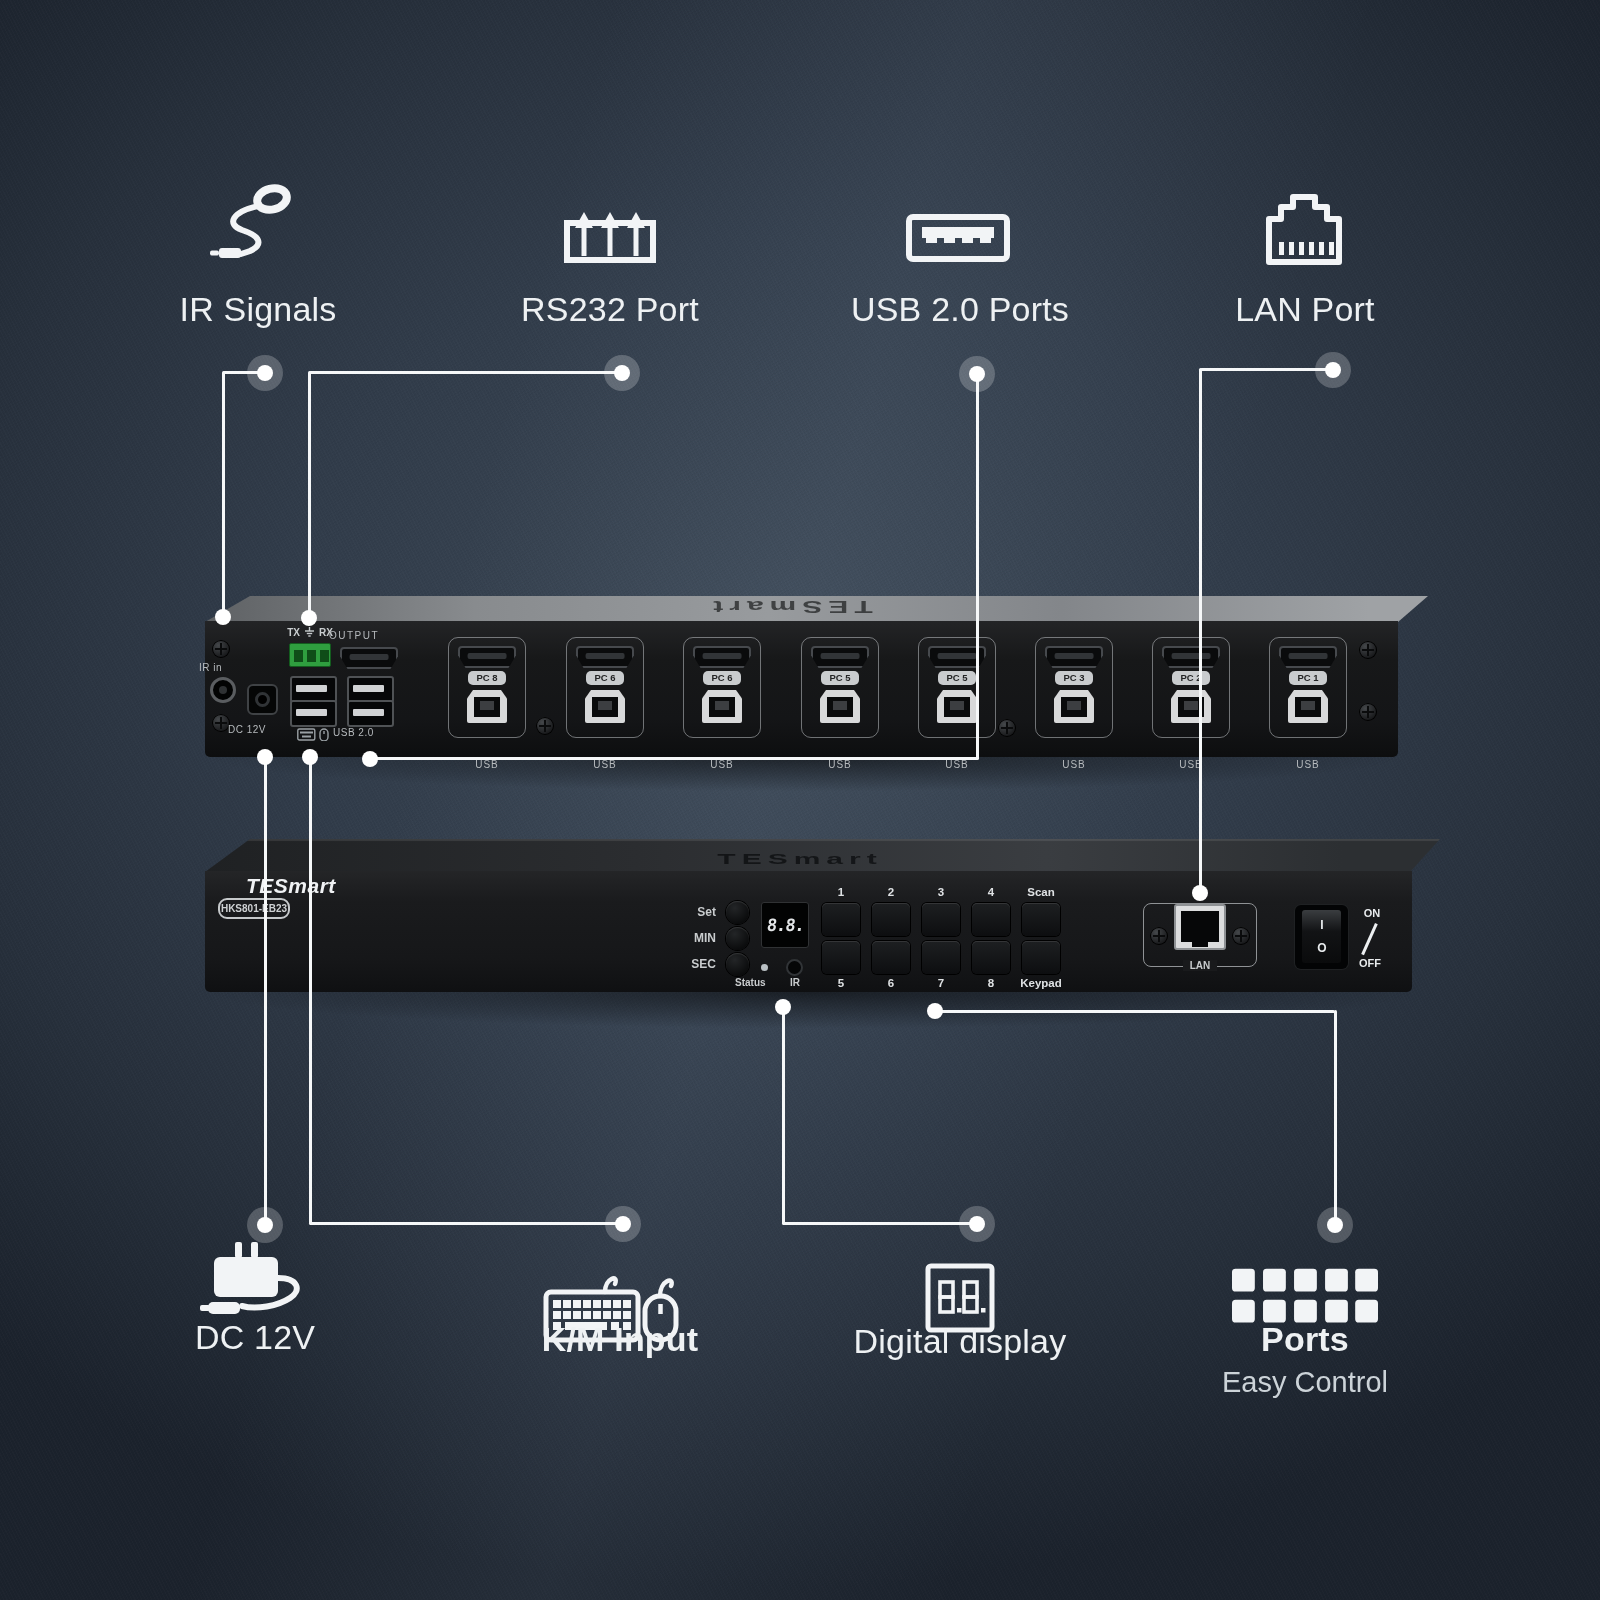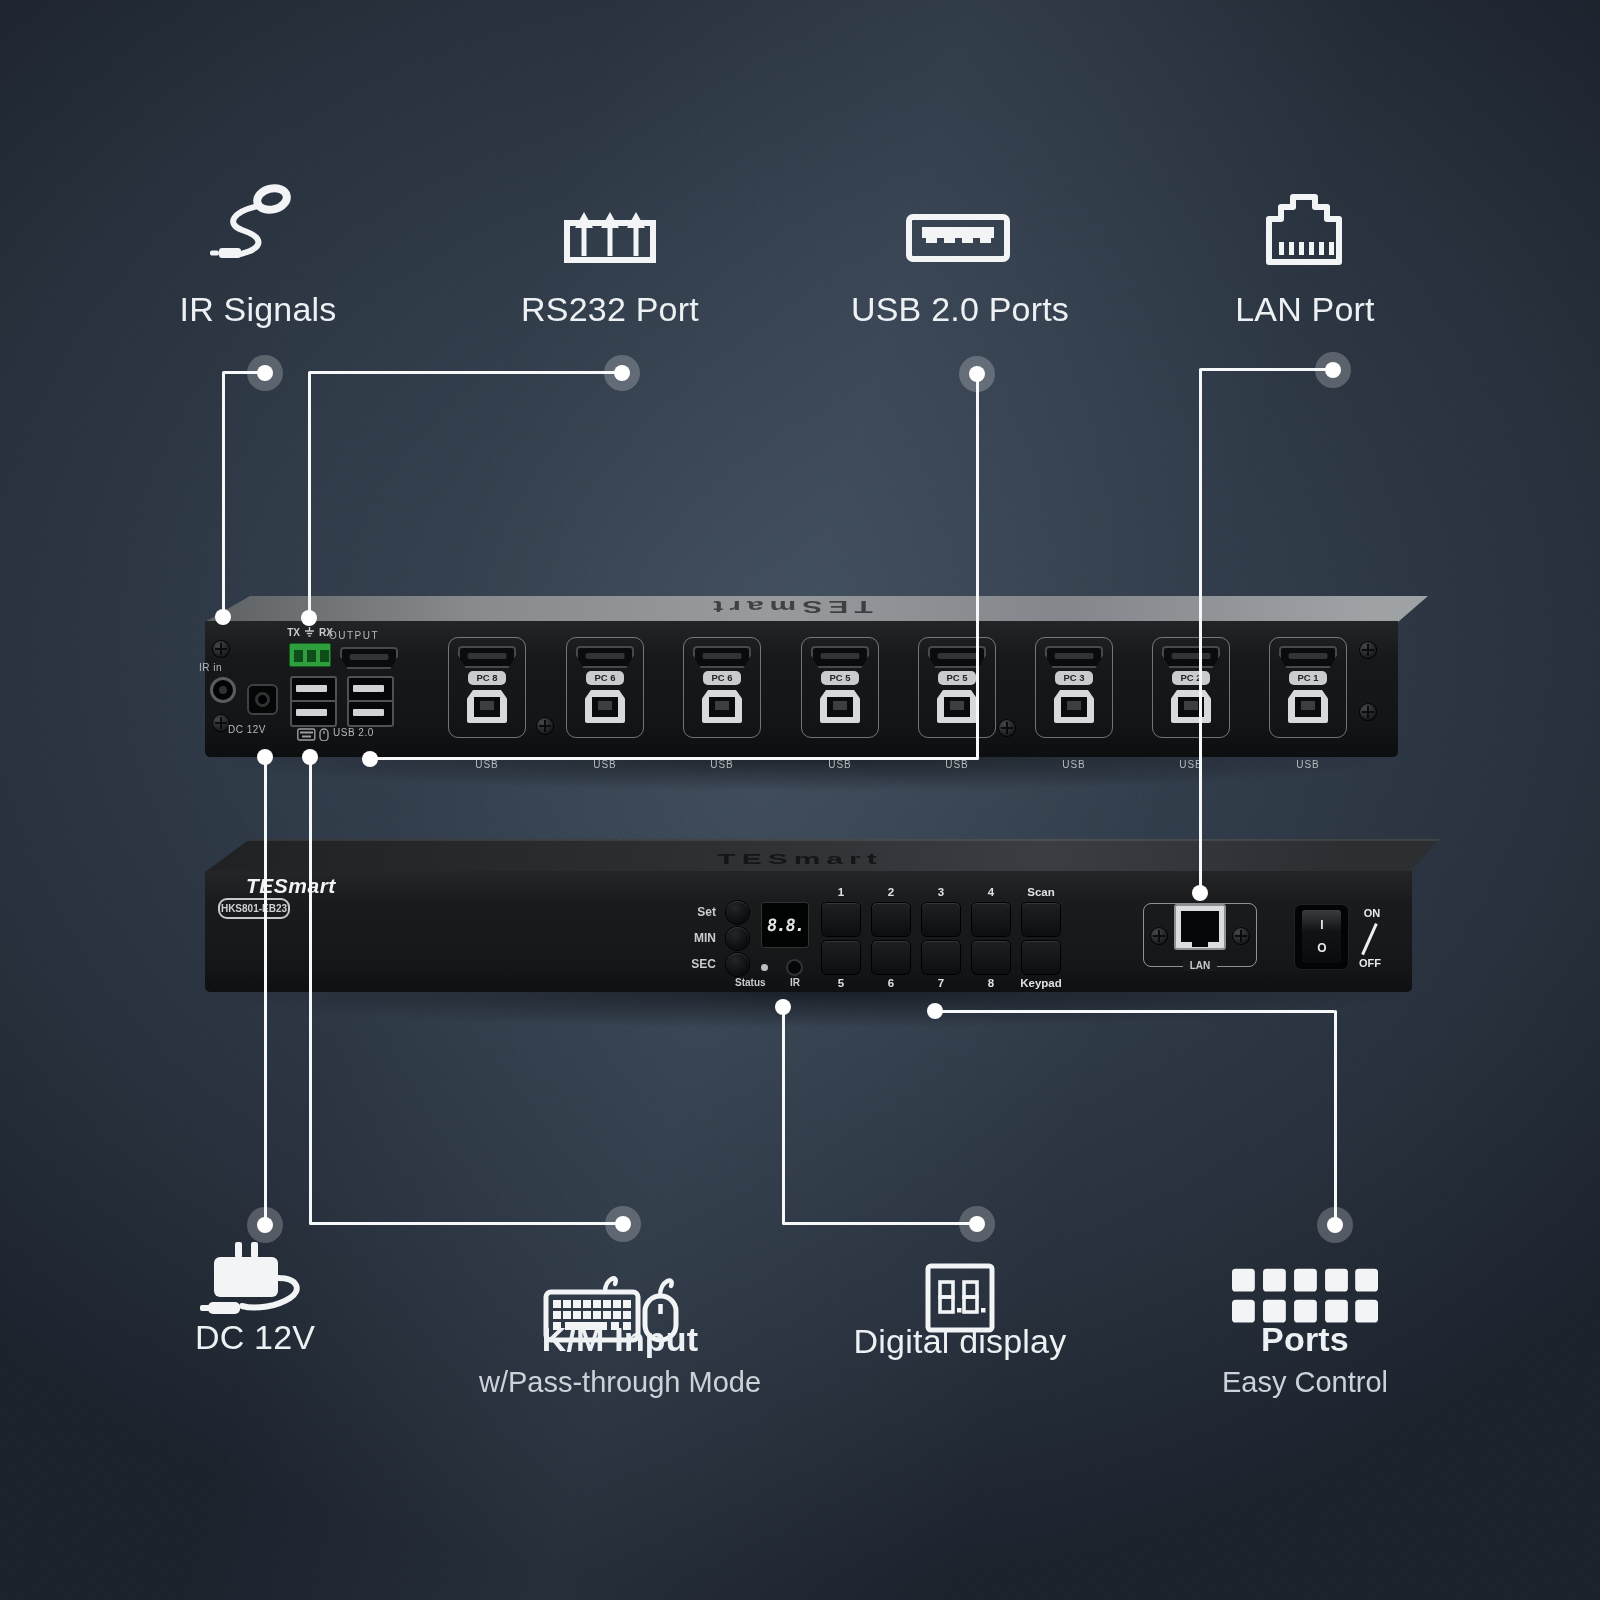--- a/index.html
+++ b/index.html
@@ -427,18 +427,17 @@
       <rect x="0" y="34" width="25" height="25" rx="4"></rect>
         <rect x="34" y="34" width="25" height="25" rx="4"></rect>
         <rect x="68" y="34" width="25" height="25" rx="4"></rect>
         <rect x="102" y="34" width="25" height="25" rx="4"></rect>
         <rect x="135" y="34" width="25" height="25" rx="4"></rect>
     </g>
   </svg>
 
   <div class="abs lbl" style="left:135px;top:1318px;width:240px;z-index:5">DC 12V</div>
   <div class="abs lbl" style="left:500px;top:1320px;width:240px;z-index:5;font-weight:bold">K/M Input</div>
-  <div class="abs sub" style="left:430px;top:1366px;width:380px;z-index:5">w/Pass-through Mode</div>
   <div class="abs lbl" style="left:840px;top:1322px;width:240px;z-index:5">Digital display</div>
   <div class="abs lbl" style="left:1185px;top:1320px;width:240px;z-index:5;font-weight:bold">Ports</div>
   <div class="abs sub" style="left:1185px;top:1366px;width:240px;z-index:5">Easy Control</div>
 
 </div>
 
 </body></html>

